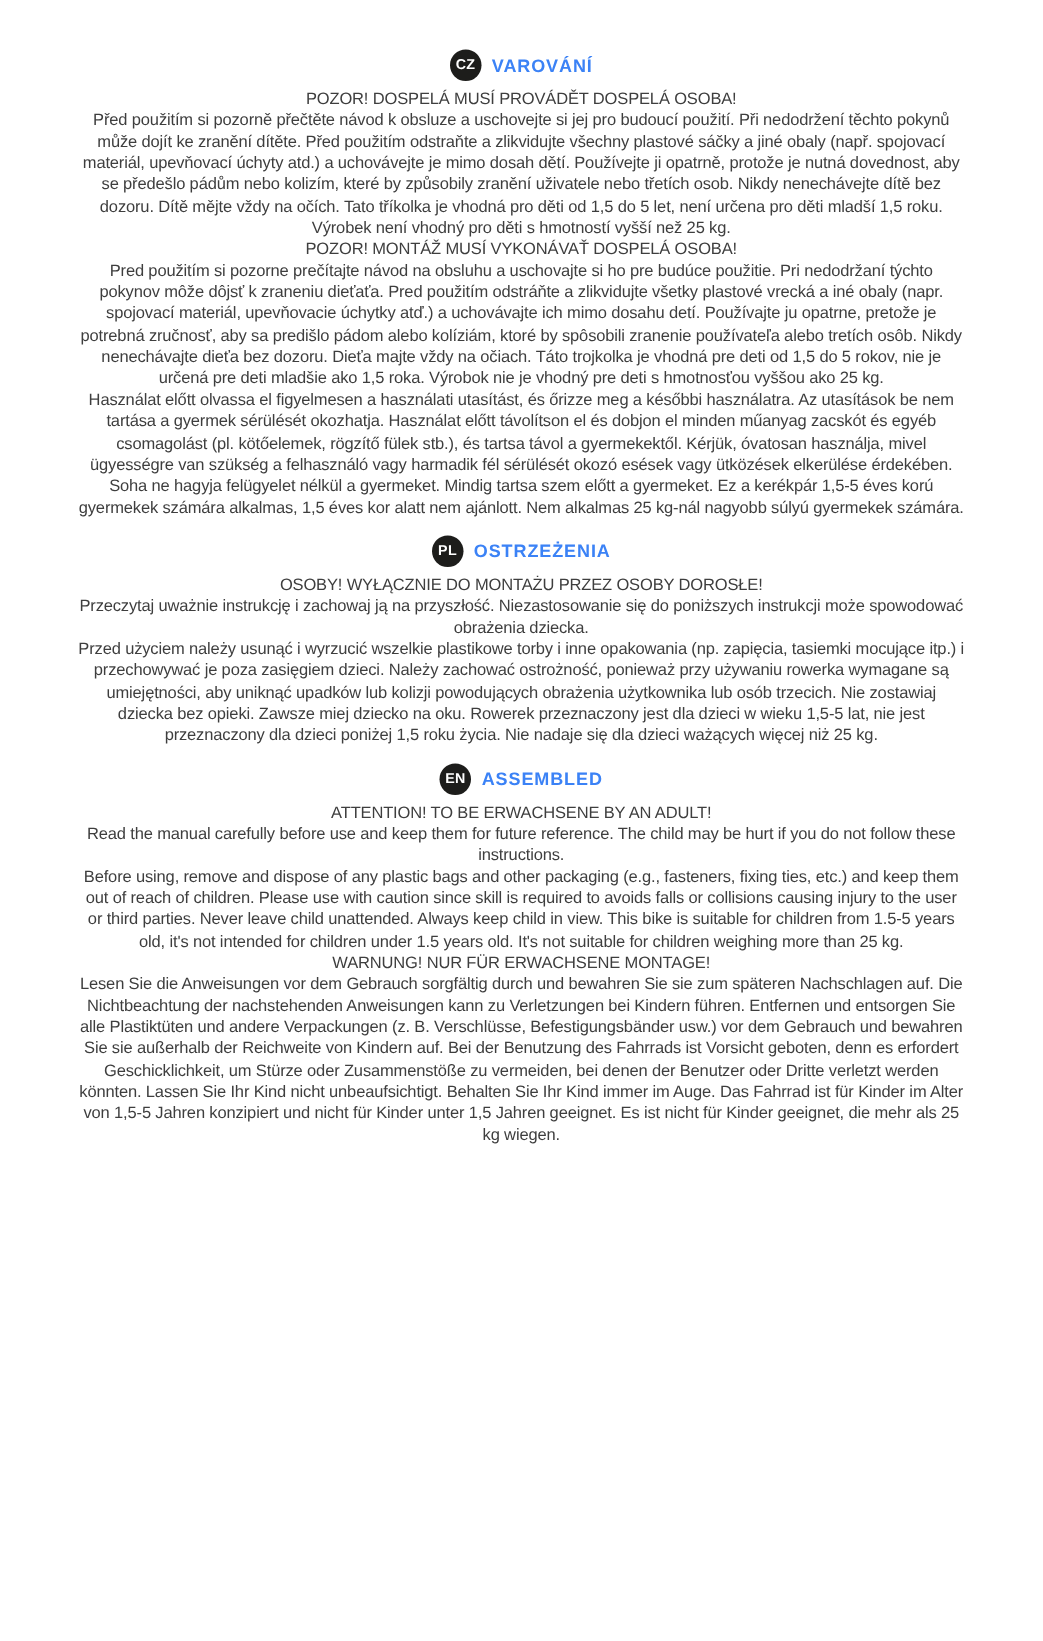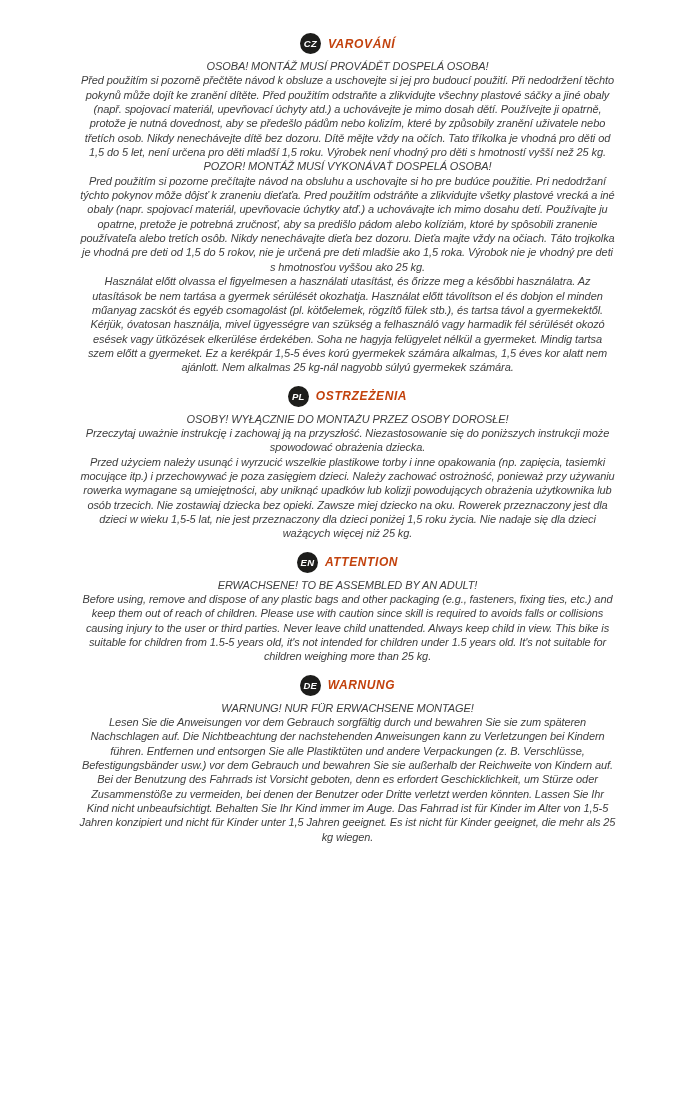--- a/index.html
+++ b/index.html
@@ -4,57 +4,56 @@
 <style>
   html, body { margin: 0; padding: 0; background: #ffffff; }
   body {
     width: 695px; height: 1094px;
     font-family: "Liberation Sans", sans-serif;
     color: #3e3e3e;
   }
   .page {
     box-sizing: border-box;
     width: 695px; height: 1060px;
-    padding: 22px 79px 8px;
+    padding: 22px 52px 8px;
     overflow: hidden;
-    font-style: italic;
   }
   .sec { margin: 0; }
   .sec-header {
     display: flex; align-items: center; justify-content: center;
     gap: 7px; padding: 11px 0 5px;
   }
   .badge {
     display: flex; align-items: center; justify-content: center;
     width: 21px; height: 21px; border-radius: 50%;
     background: #1d1d1b; color: #ffffff;
     font-size: 9.5px; font-weight: 700; letter-spacing: 0.2px;
     flex: 0 0 auto;
   }
   .sec-title {
-    font-size: 12px; font-weight: 700; color: #c2410c;
+    font-size: 12px; font-weight: 700; color: #3b82f6;
     letter-spacing: 0.6px;
   }
   .lead, .body-text {
     margin: 0; text-align: center;
     font-size: 11px; line-height: 14.35px; color: #3e3e3e;
     letter-spacing: -0.1px;
   }
 </style>
 </head>
 <body>
 
 <div class="page">
 
   <section class="sec">
     <div class="sec-header">
       <span class="badge">CZ</span>
       <span class="sec-title">VAROVÁNÍ</span>
     </div>
-    <p class="lead">OSOBA! MONTÁŽ MUSÍ PROVÁDĚT DOSPELÁ OSOBA!</p>
+    <p class="lead">POZOR! DOSPELÁ MUSÍ PROVÁDĚT DOSPELÁ OSOBA!</p>
     <p class="body-text">Před použitím si pozorně přečtěte návod k obsluze a uschovejte si jej pro budoucí použití. Při nedodržení těchto pokynů může dojít ke zranění dítěte.  Před použitím odstraňte a zlikvidujte všechny plastové sáčky a jiné obaly (např. spojovací materiál, upevňovací úchyty atd.) a uchovávejte je mimo dosah dětí. Používejte ji opatrně, protože je nutná dovednost, aby se předešlo pádům nebo kolizím, které by způsobily zranění uživatele nebo třetích osob. Nikdy nenechávejte dítě bez dozoru. Dítě mějte vždy na očích. Tato tříkolka je vhodná pro děti od 1,5 do 5 let, není určena pro děti mladší 1,5 roku. Výrobek není vhodný pro děti s hmotností vyšší než 25 kg.</p>
   </section>
 
   <section class="sec">
     <p class="lead">POZOR! MONTÁŽ MUSÍ VYKONÁVAŤ DOSPELÁ OSOBA!</p>
     <p class="body-text">Pred použitím si pozorne prečítajte návod na obsluhu a uschovajte si ho pre budúce použitie. Pri nedodržaní týchto pokynov môže dôjsť k zraneniu dieťaťa.  Pred použitím odstráňte a zlikvidujte všetky plastové vrecká a iné obaly (napr. spojovací materiál, upevňovacie úchytky atď.) a uchovávajte ich mimo dosahu detí. Používajte ju opatrne, pretože je potrebná zručnosť, aby sa predišlo pádom alebo kolíziám, ktoré by spôsobili zranenie používateľa alebo tretích osôb. Nikdy nenechávajte dieťa bez dozoru. Dieťa majte vždy na očiach. Táto trojkolka je vhodná pre deti od 1,5 do 5 rokov, nie je určená pre deti mladšie ako 1,5 roka. Výrobok nie je vhodný pre deti s hmotnosťou vyššou ako 25 kg.</p>
   </section>
 
   <section class="sec">
     <p class="body-text">Használat előtt olvassa el figyelmesen a használati utasítást, és őrizze meg a későbbi használatra. Az utasítások be nem tartása a gyermek sérülését okozhatja.  Használat előtt távolítson el és dobjon el minden műanyag zacskót és egyéb csomagolást (pl. kötőelemek, rögzítő fülek stb.), és tartsa távol a gyermekektől. Kérjük, óvatosan használja, mivel ügyességre van szükség a felhasználó vagy harmadik fél sérülését okozó esések vagy ütközések elkerülése érdekében. Soha ne hagyja felügyelet nélkül a gyermeket. Mindig tartsa szem előtt a gyermeket. Ez a kerékpár 1,5-5 éves korú gyermekek számára alkalmas, 1,5 éves kor alatt nem ajánlott. Nem alkalmas 25 kg-nál nagyobb súlyú gyermekek számára.</p>
@@ -66,28 +65,25 @@
       <span class="sec-title">OSTRZEŻENIA</span>
     </div>
     <p class="lead">OSOBY! WYŁĄCZNIE DO MONTAŻU PRZEZ OSOBY DOROSŁE!</p>
     <p class="body-text">Przeczytaj uważnie instrukcję i zachowaj ją na przyszłość. Niezastosowanie się do poniższych instrukcji może spowodować obrażenia dziecka.</p>
     <p class="body-text">Przed użyciem należy usunąć i wyrzucić wszelkie plastikowe torby i inne opakowania (np. zapięcia, tasiemki mocujące itp.) i przechowywać je poza zasięgiem dzieci. Należy zachować ostrożność, ponieważ przy używaniu rowerka wymagane są umiejętności, aby uniknąć upadków lub kolizji powodujących obrażenia użytkownika lub osób trzecich. Nie zostawiaj dziecka bez opieki. Zawsze miej dziecko na oku. Rowerek przeznaczony jest dla dzieci w wieku 1,5-5 lat, nie jest przeznaczony dla dzieci poniżej 1,5 roku życia. Nie nadaje się dla dzieci ważących więcej niż 25 kg.</p>
   </section>
 
   <section class="sec">
     <div class="sec-header">
       <span class="badge">EN</span>
-      <span class="sec-title">ATTENTION</span>
+      <span class="sec-title">ASSEMBLED</span>
     </div>
-    <p class="lead">ERWACHSENE! TO BE ASSEMBLED BY AN ADULT!</p>
+    <p class="lead">ATTENTION! TO BE ERWACHSENE BY AN ADULT!</p>
+    <p class="body-text">Read the manual carefully before use and keep them for future reference. The child may be hurt if you do not follow these instructions.</p>
     <p class="body-text">Before using, remove and dispose of any plastic bags and other packaging (e.g., fasteners, fixing ties, etc.) and keep them out of reach of children. Please use with caution since skill is required to avoids falls or collisions causing injury to the user or third parties. Never leave child unattended. Always keep child in view. This bike is suitable for children from 1.5-5 years old, it's not intended for children under 1.5 years old. It's not suitable for children weighing more than 25 kg.</p>
   </section>
 
   <section class="sec">
-    <div class="sec-header">
-      <span class="badge">DE</span>
-      <span class="sec-title">WARNUNG</span>
-    </div>
     <p class="lead">WARNUNG! NUR FÜR ERWACHSENE MONTAGE!</p>
     <p class="body-text">Lesen Sie die Anweisungen vor dem Gebrauch sorgfältig durch und bewahren Sie sie zum späteren Nachschlagen auf. Die Nichtbeachtung der nachstehenden Anweisungen kann zu Verletzungen bei Kindern führen. Entfernen und entsorgen Sie alle Plastiktüten und andere Verpackungen (z. B. Verschlüsse, Befestigungsbänder usw.) vor dem Gebrauch und bewahren Sie sie außerhalb der Reichweite von Kindern auf. Bei der Benutzung des Fahrrads ist Vorsicht geboten, denn es erfordert Geschicklichkeit, um Stürze oder Zusammenstöße zu vermeiden, bei denen der Benutzer oder Dritte verletzt werden könnten. Lassen Sie Ihr Kind nicht unbeaufsichtigt. Behalten Sie Ihr Kind immer im Auge. Das Fahrrad ist für Kinder im Alter von 1,5-5 Jahren konzipiert und nicht für Kinder unter 1,5 Jahren geeignet. Es ist nicht für Kinder geeignet, die mehr als 25 kg wiegen.</p>
   </section>
 
 </div>
 
 </body></html>

